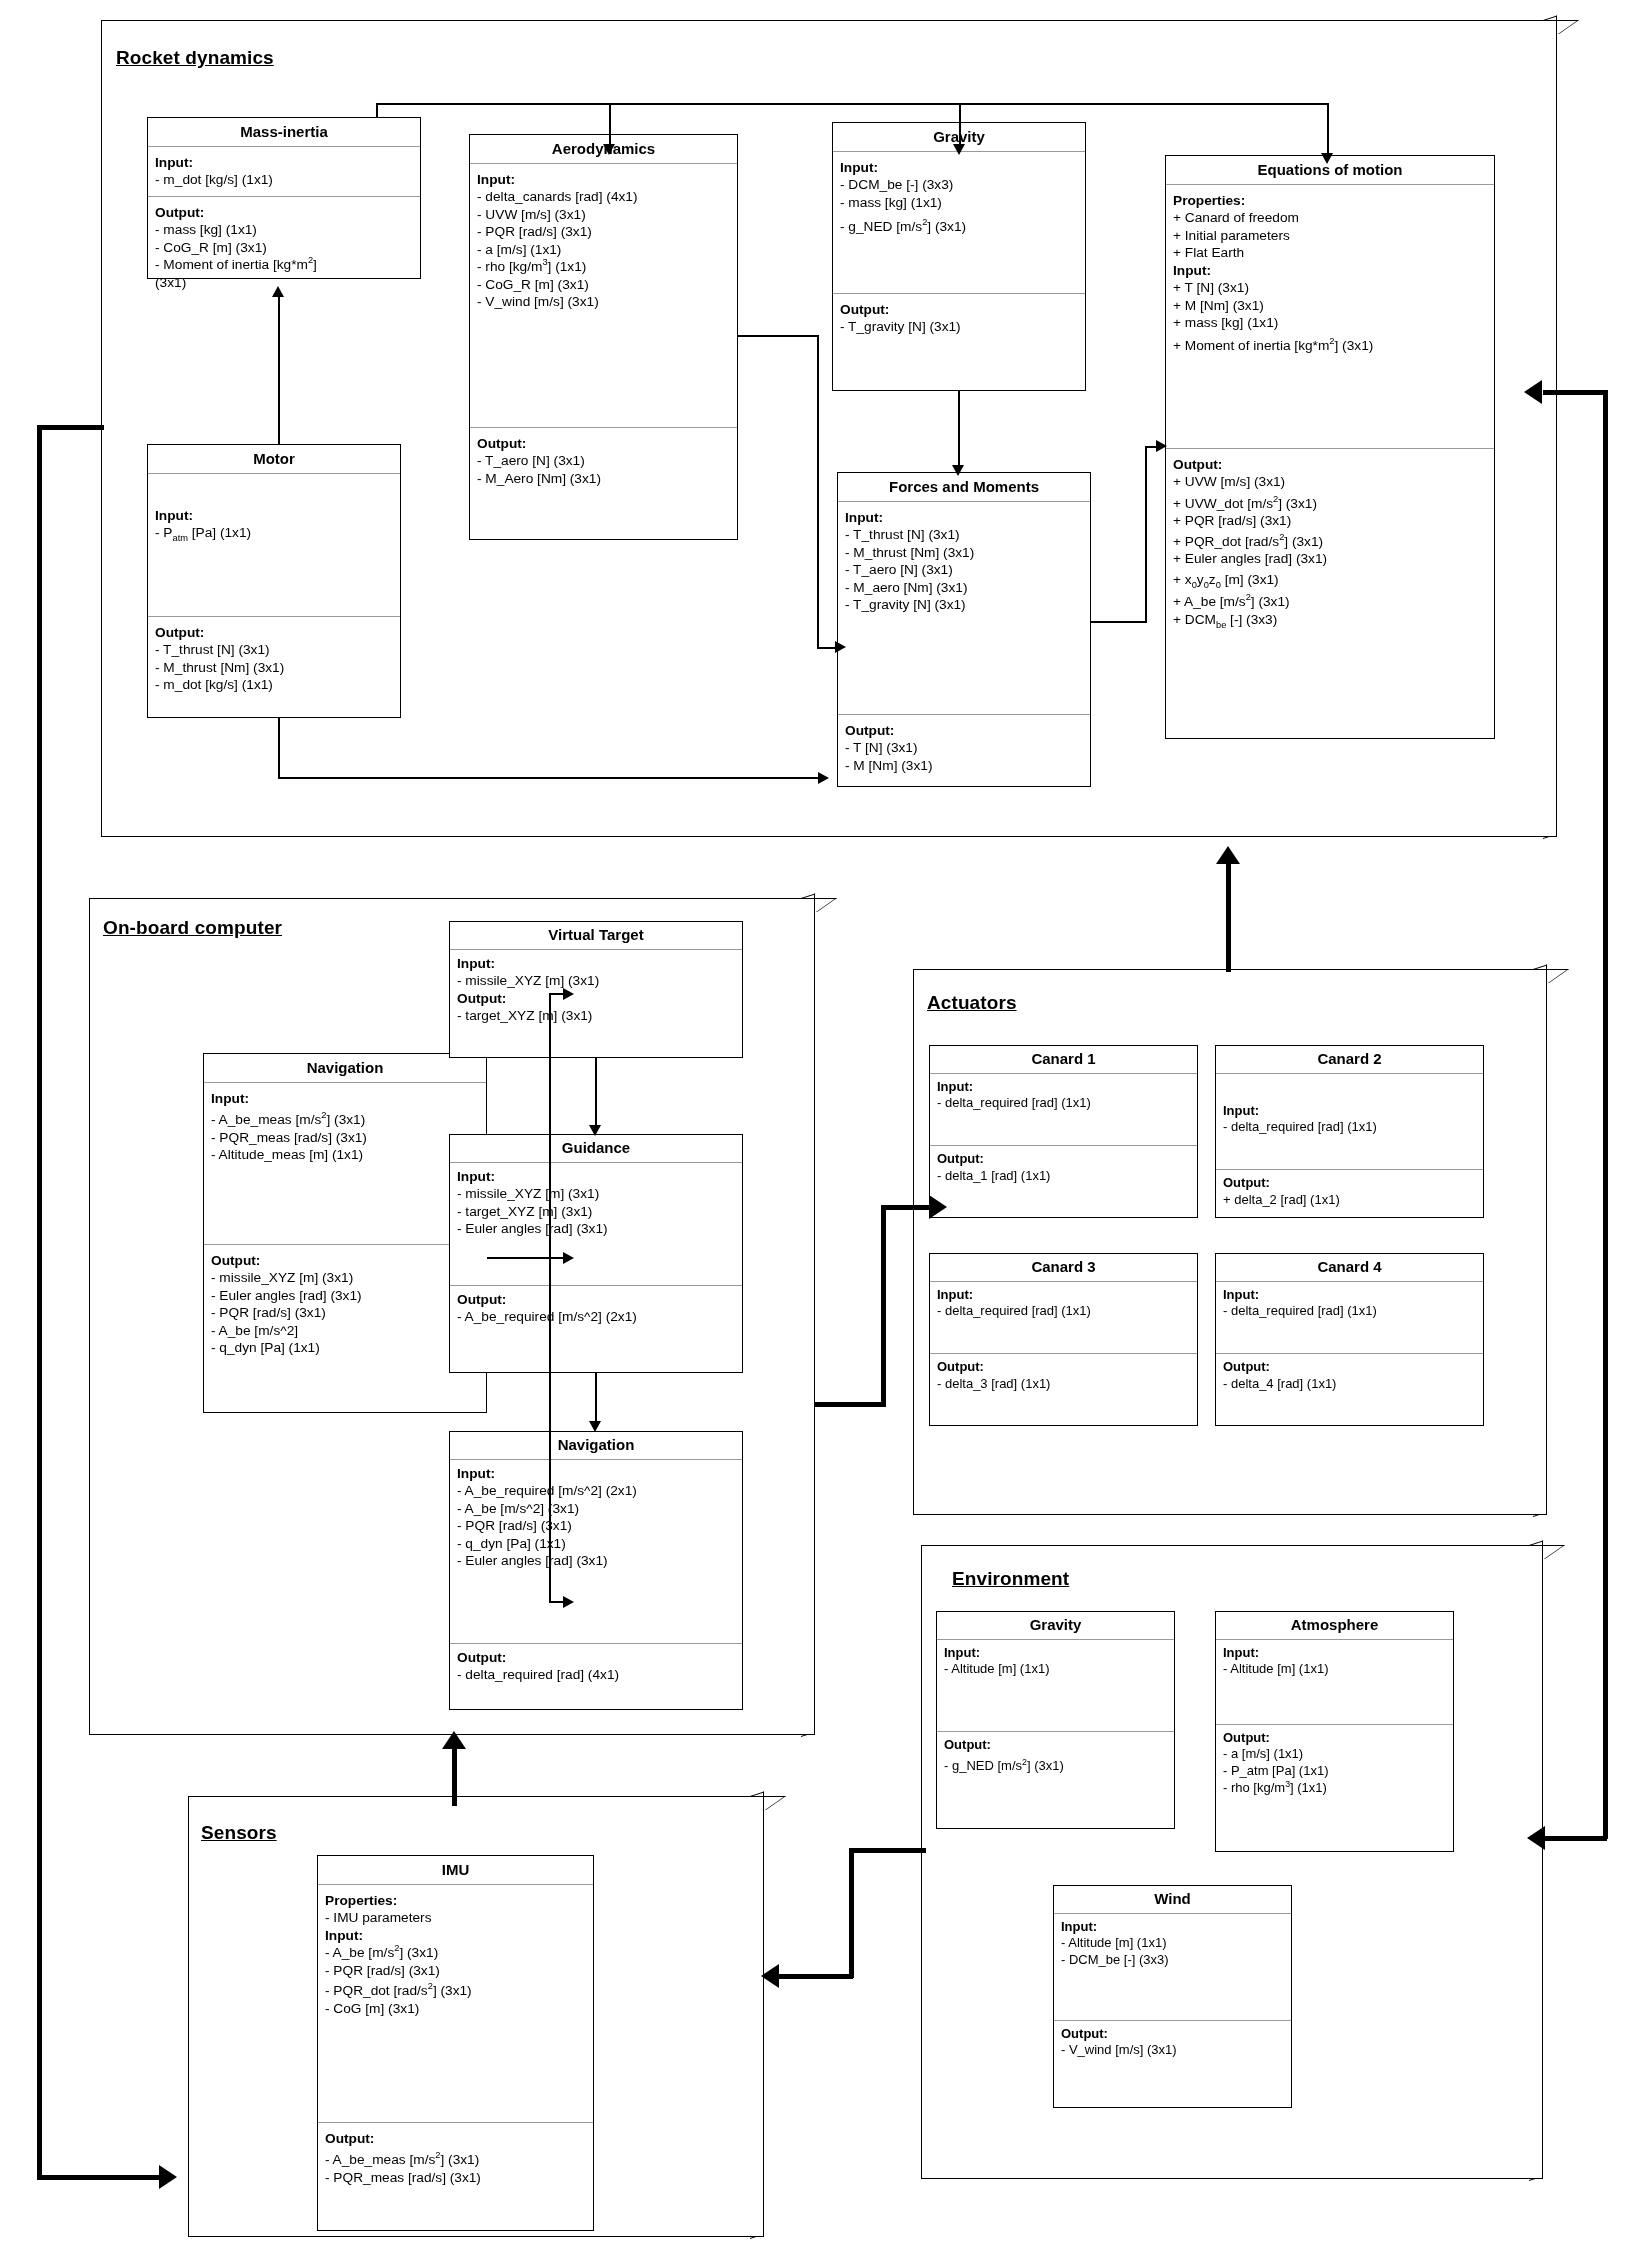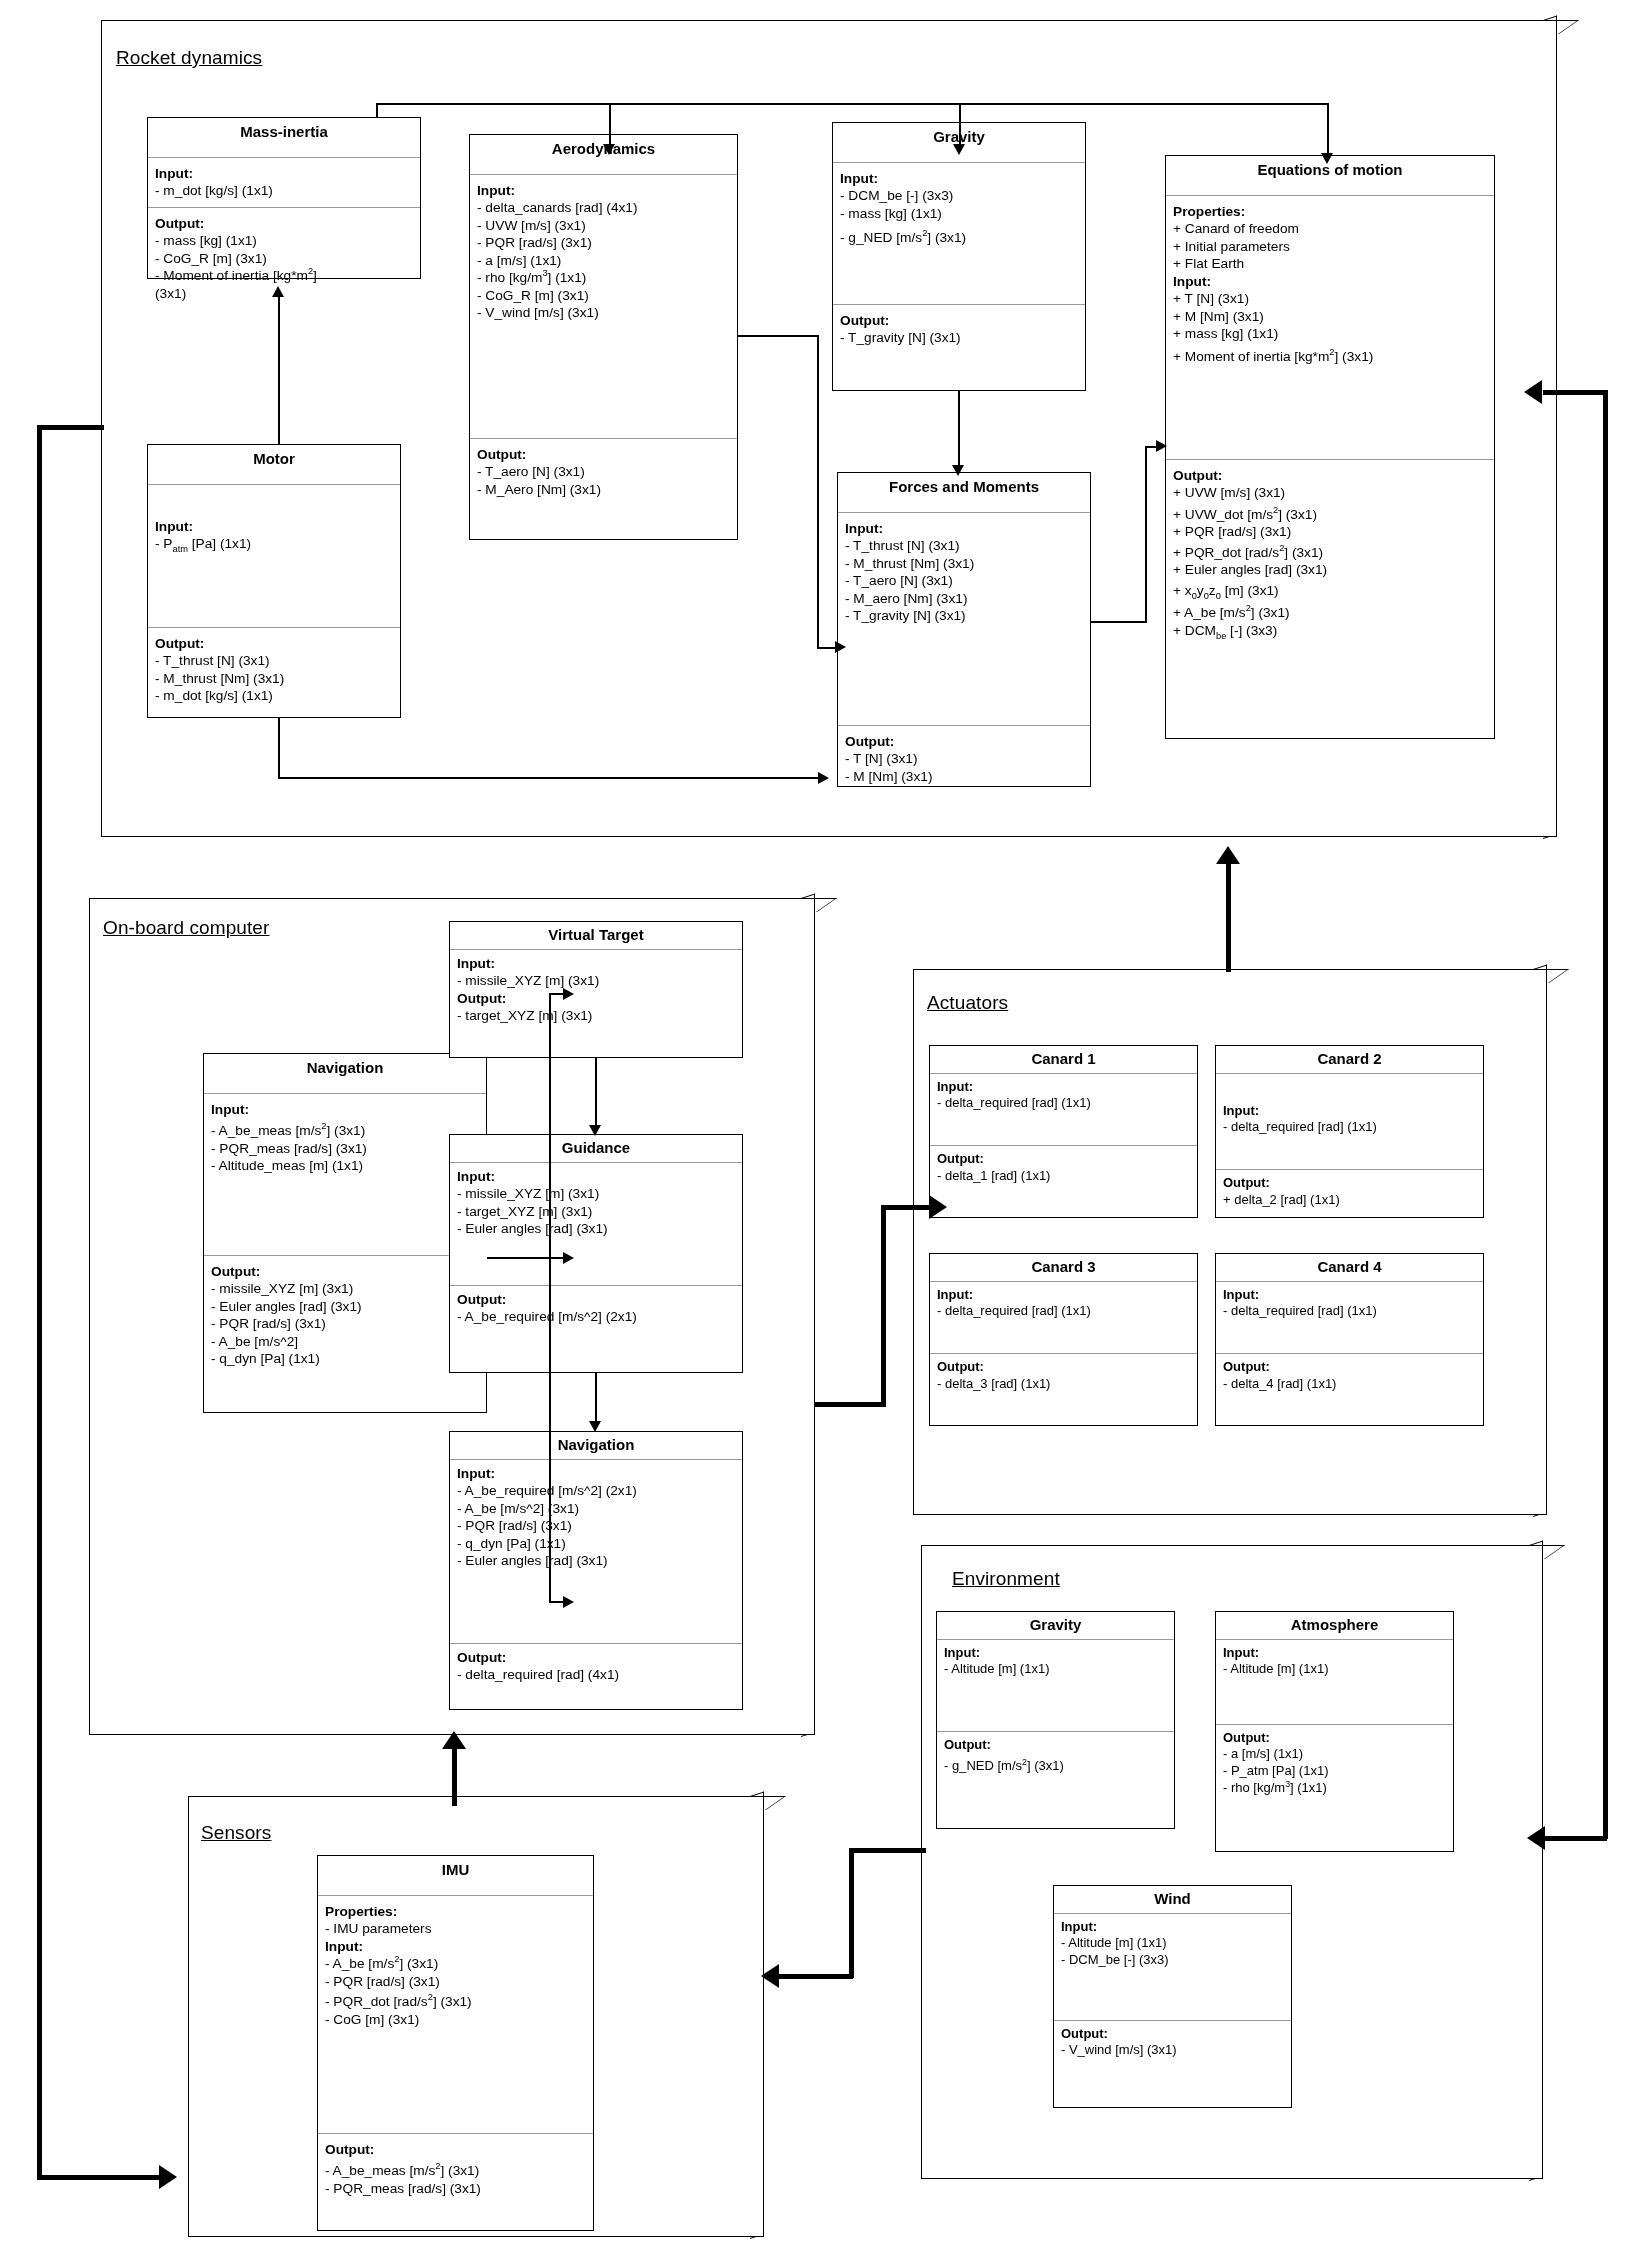--- a/index.html
+++ b/index.html
@@ -37,41 +37,41 @@
     position:absolute;
     left:0;top:0;right:0;bottom:0;
     background:#fff;
     border:1.5px solid #000;
     z-index:1;
   }
   .pkg-title{
     position:absolute;
     z-index:3;
     font-size:19px;
-    font-weight:normal;
+    font-weight:bold;
     text-decoration:underline;
     white-space:nowrap;
     letter-spacing:0.1px;
   }
 
   
   .block{
     position:absolute;
     background:#fff;
     border:1.5px solid #000;
     box-sizing:border-box;
     z-index:2;
     display:flex;
     flex-direction:column;
   }
   .block .b-title{
     text-align:center;
     font-weight:bold;
     font-size:15px;
-    padding:6px 3px 17px 3px;
+    padding:6px 3px 6px 3px;
     border-bottom:1.5px solid #9a9a9a;
     line-height:1.05;
     flex:0 0 auto;
   }
   .block .b-sec{
     padding:7px 6px 7px 7px;
     font-size:13.7px;
     line-height:1.28;
     flex:1 1 auto;
   }

